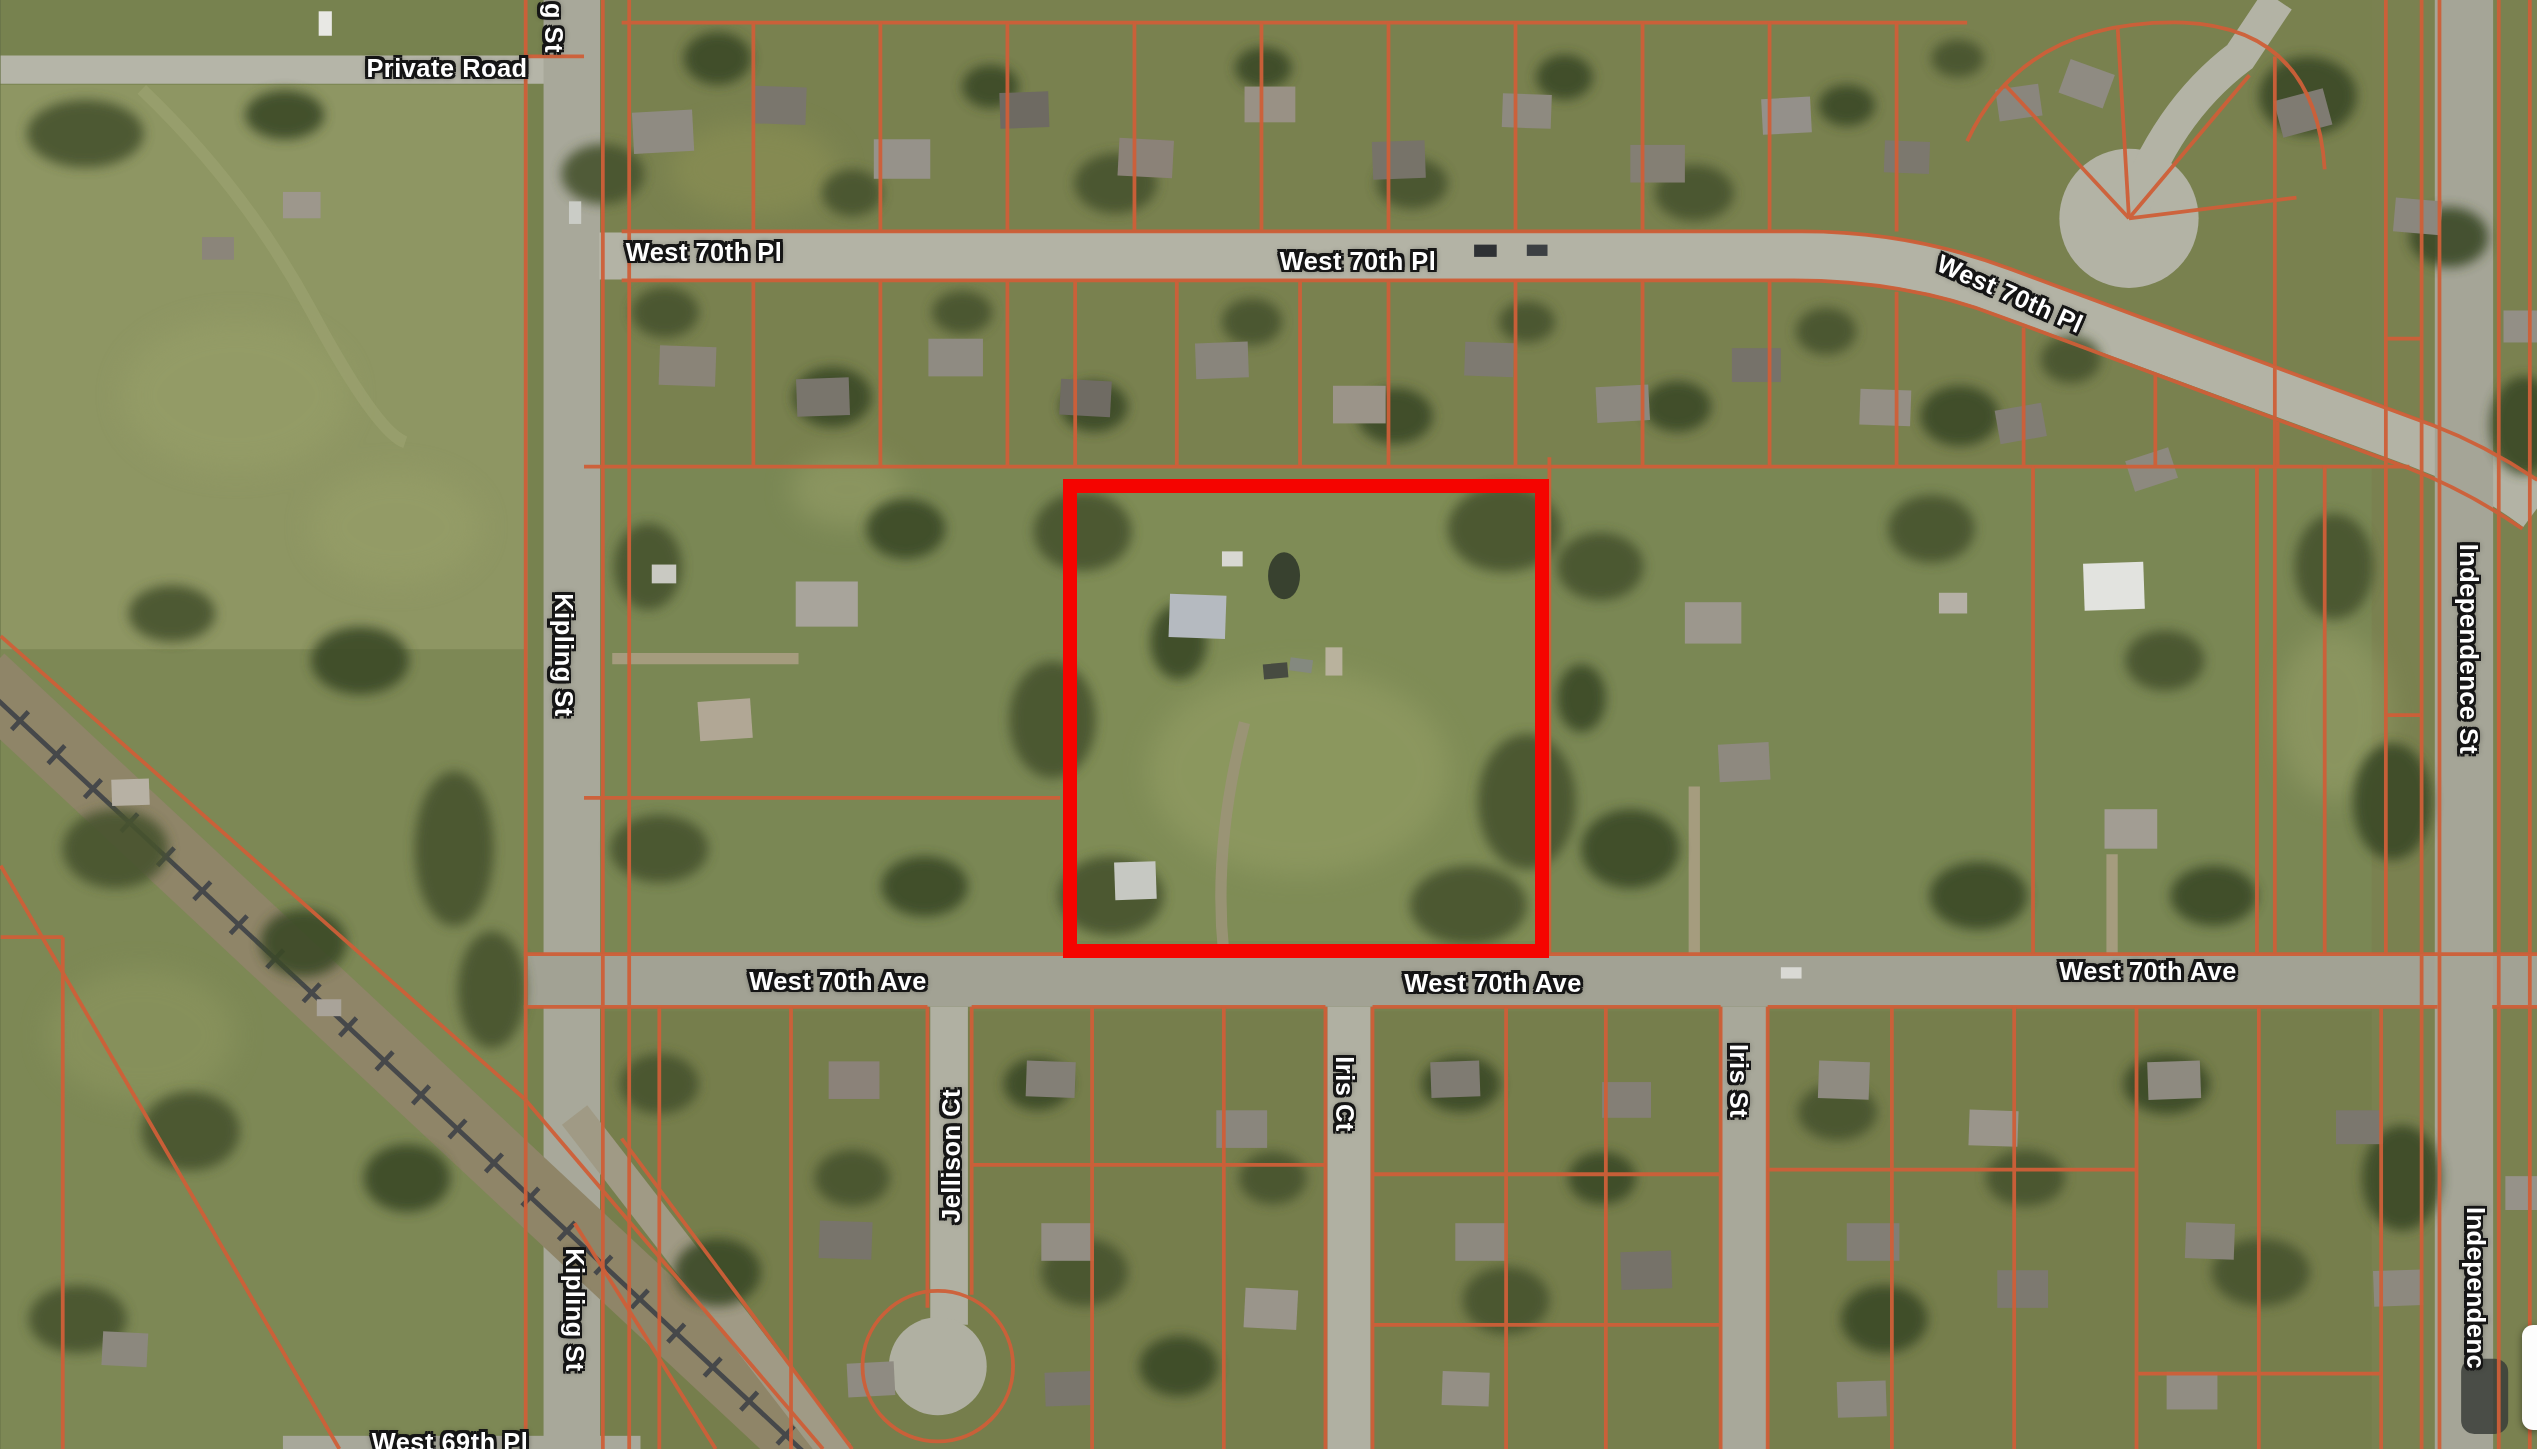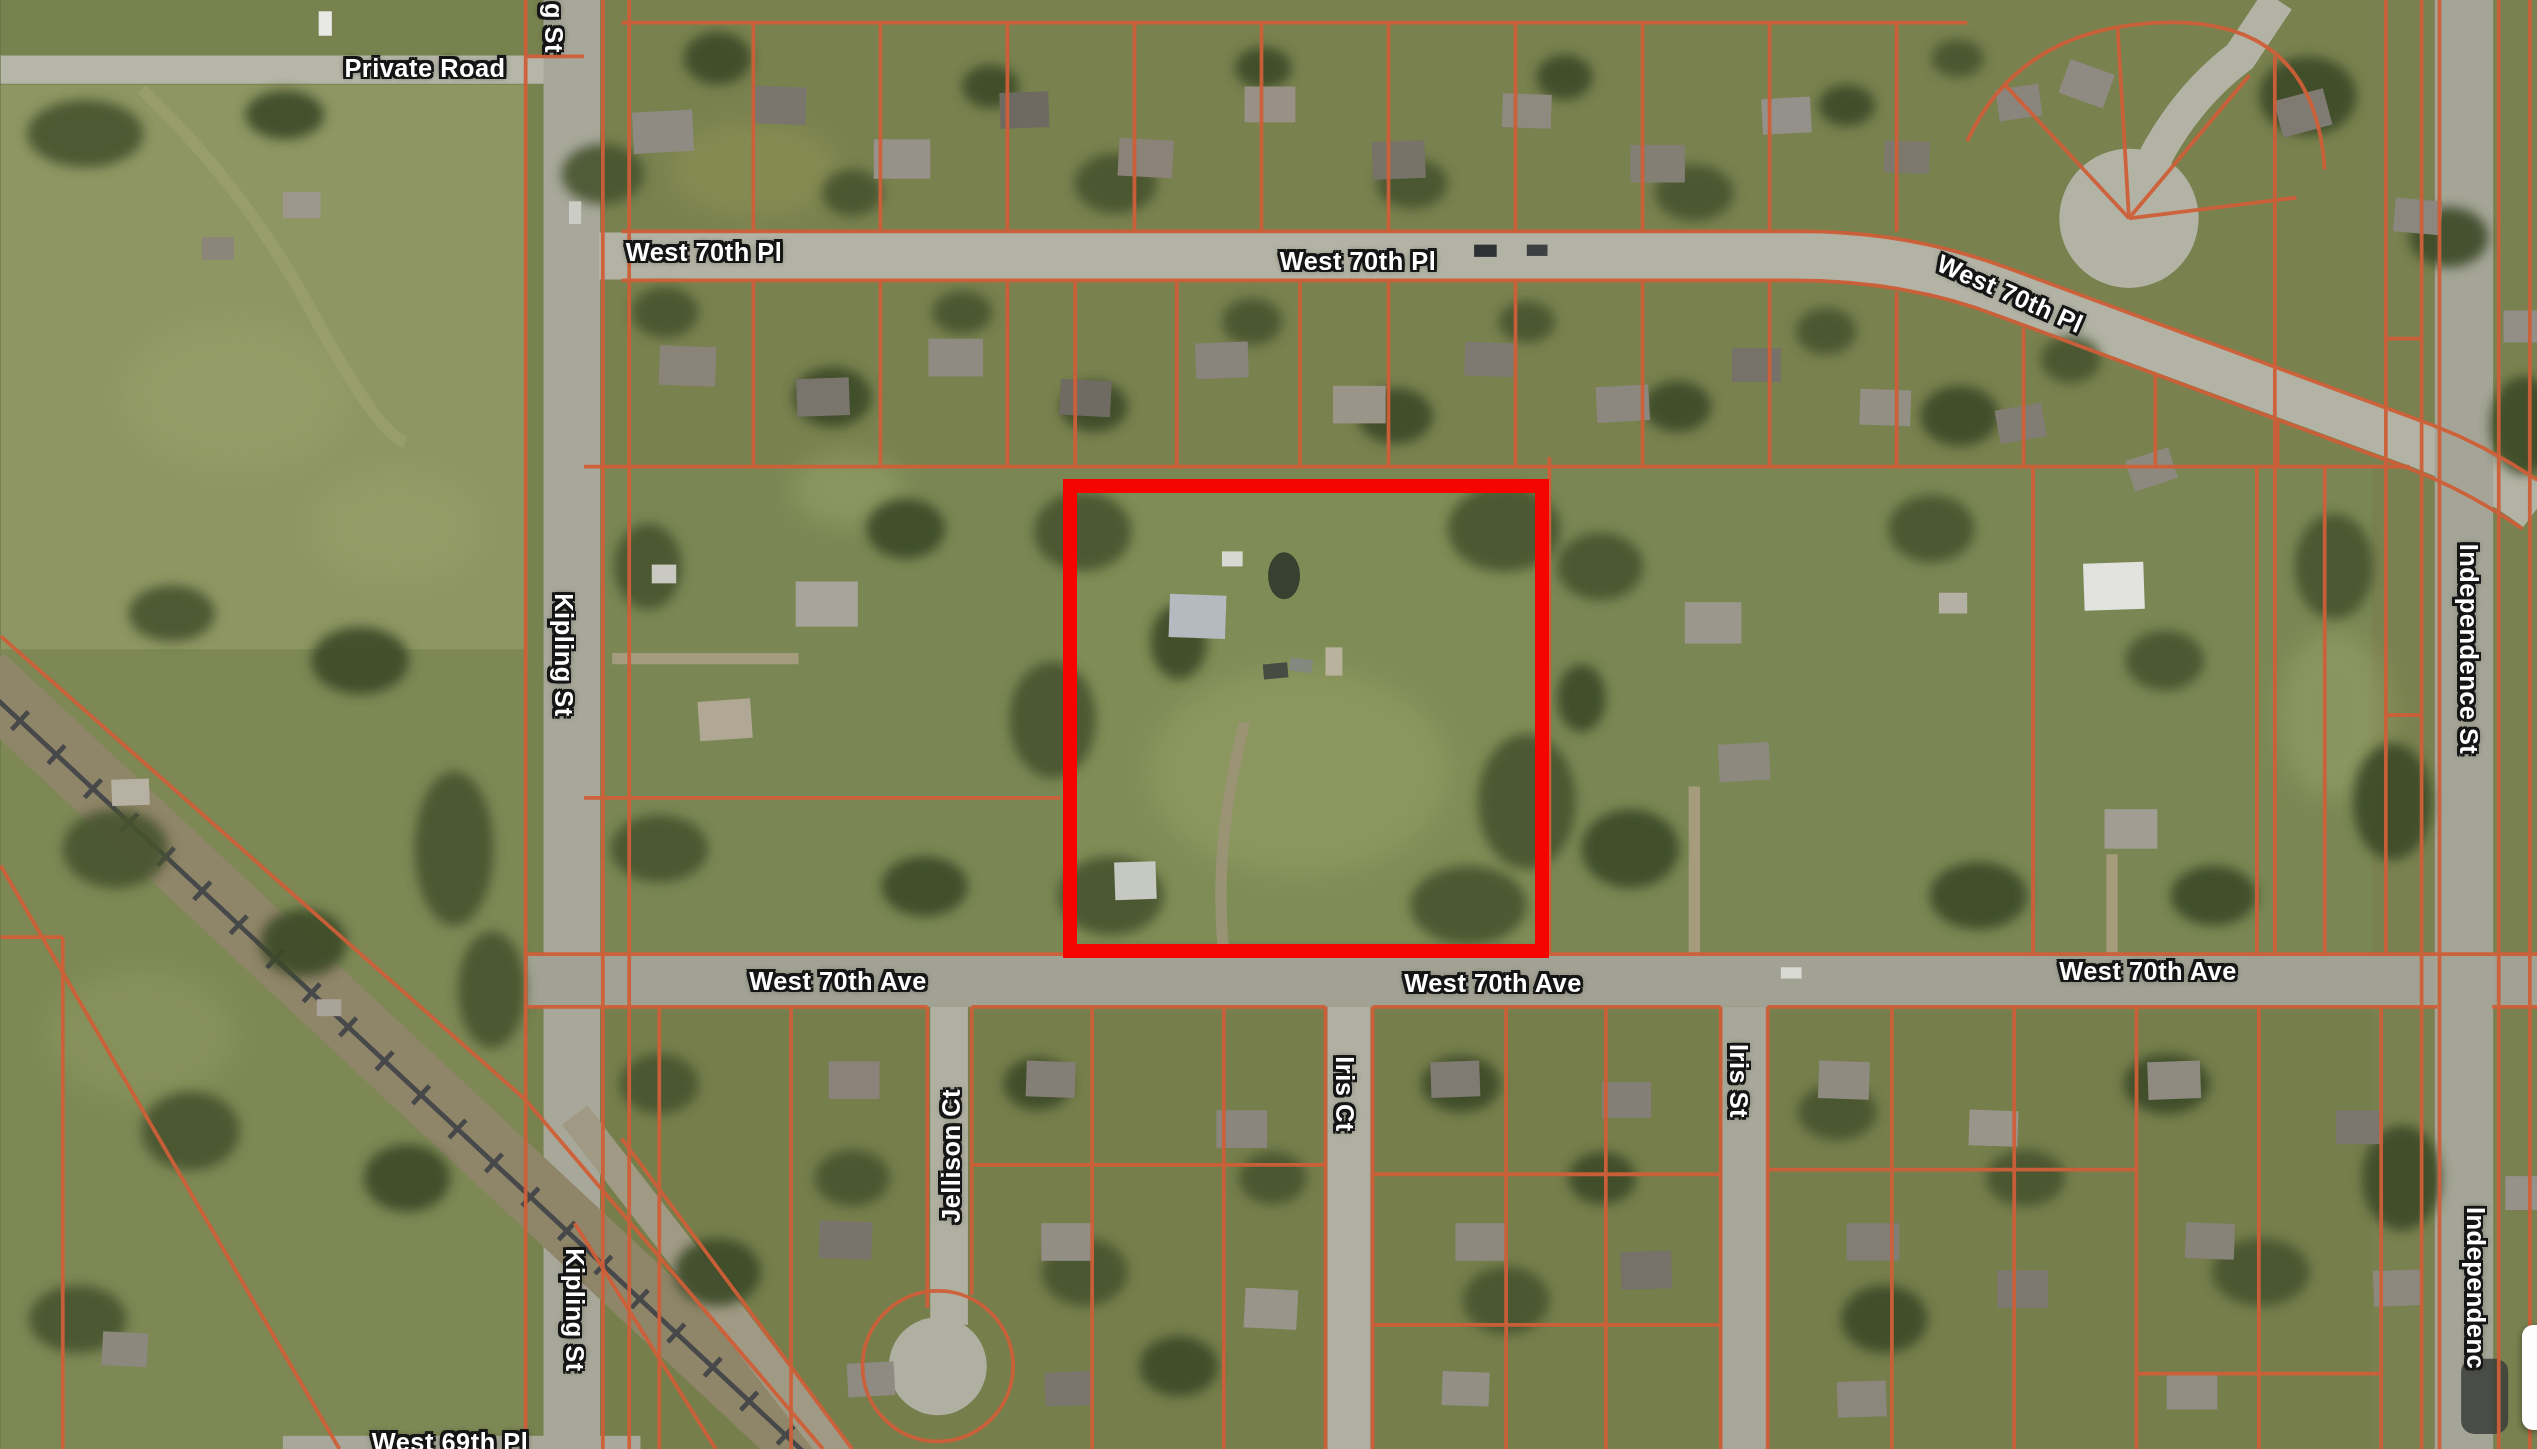--- a/index.html
+++ b/index.html
@@ -331,21 +331,21 @@
         <path d="M2262,232 L2390,80"></path>
       <path d="M2262,232 L2440,210"></path>
       <path d="M2090,150 Q2150,20 2320,24 Q2460,30 2470,180"></path>
       <path d="M2535,360 H2573"></path>
         <path d="M2535,760 H2573"></path>
       <path d="M557,60 H620"></path>
     </g>
   </svg>
 
   <div class="labels-layer">
-      <div class="maplabel" style="left: 425px; top: 68px; transform: translate(-50%, -50%) rotate(0deg);">Private Road</div>
+      <div class="maplabel" style="left: 447px; top: 68px; transform: translate(-50%, -50%) rotate(0deg);">Private Road</div>
       <div class="maplabel" style="left: 553px; top: 28px; transform: translate(-50%, -50%) rotate(90deg);">g St</div>
       <div class="maplabel" style="left: 704px; top: 252px; transform: translate(-50%, -50%) rotate(0deg);">West 70th Pl</div>
       <div class="maplabel" style="left: 1358px; top: 261px; transform: translate(-50%, -50%) rotate(0deg);">West 70th Pl</div>
       <div class="maplabel" style="left: 2010px; top: 294px; transform: translate(-50%, -50%) rotate(24deg);">West 70th Pl</div>
       <div class="maplabel" style="left: 563px; top: 655px; transform: translate(-50%, -50%) rotate(90deg);">Kipling St</div>
       <div class="maplabel" style="left: 2468px; top: 649px; transform: translate(-50%, -50%) rotate(90deg);">Independence St</div>
       <div class="maplabel" style="left: 838px; top: 981px; transform: translate(-50%, -50%) rotate(0deg);">West 70th Ave</div>
       <div class="maplabel" style="left: 1493px; top: 983px; transform: translate(-50%, -50%) rotate(0deg);">West 70th Ave</div>
       <div class="maplabel" style="left: 2148px; top: 971px; transform: translate(-50%, -50%) rotate(0deg);">West 70th Ave</div>
       <div class="maplabel" style="left: 951px; top: 1156px; transform: translate(-50%, -50%) rotate(-90deg);">Jellison Ct</div>

